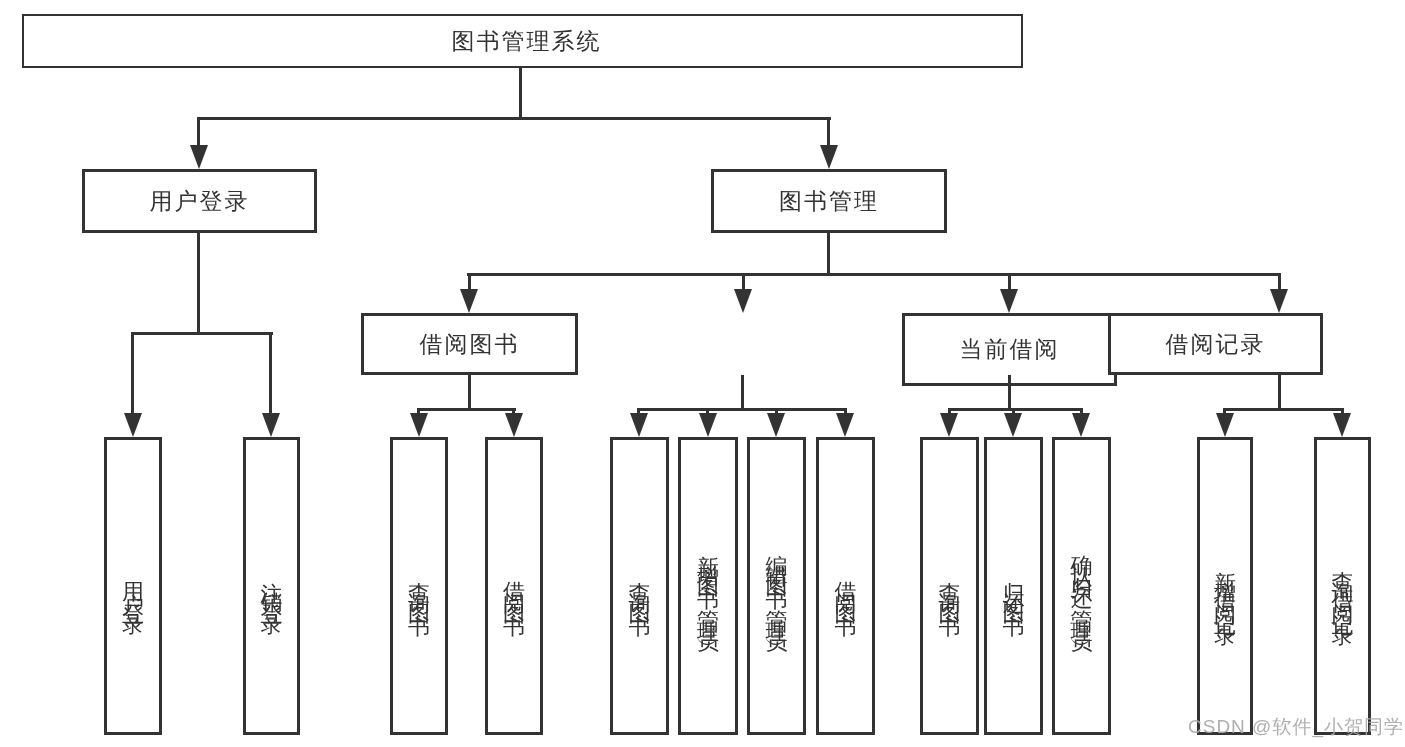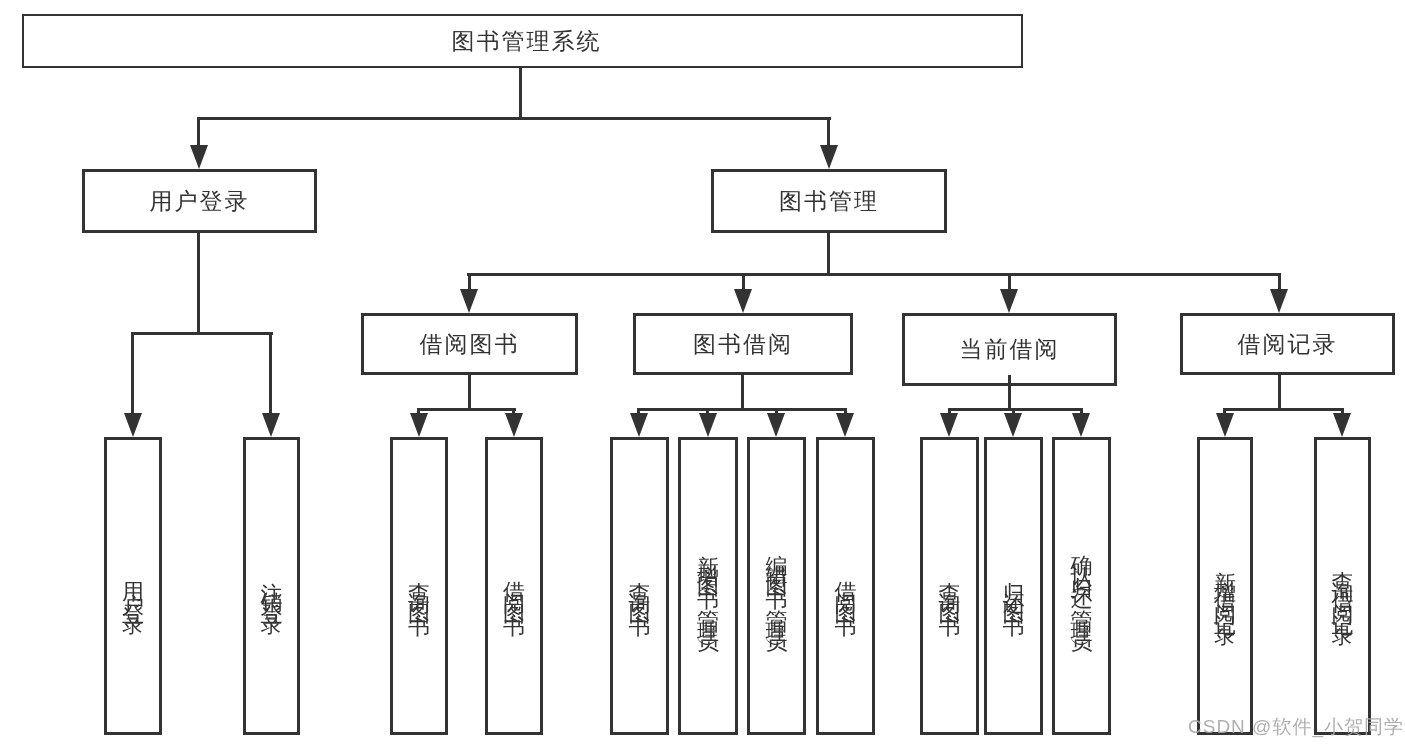--- a/index.html
+++ b/index.html
@@ -66,27 +66,24 @@
   <div class="vline" style="left:742px;top:273px;height:20px;"></div>
   <div class="arrow" style="left:734px;top:289px;"></div>
   <div class="vline" style="left:1008px;top:273px;height:20px;"></div>
   <div class="arrow" style="left:1000px;top:289px;"></div>
   <div class="vline" style="left:1278px;top:273px;height:20px;"></div>
   <div class="arrow" style="left:1270px;top:289px;"></div>
 
   <div class="box" style="left:361px;top:313px;width:217px;height:62px;">
     <span>借阅图书</span>
   </div>
-  <div class="box" style="left:633px;top:313px;width:220px;height:62px;">
-    <span>图书借阅</span>
-  </div>
   <div class="box" style="left:902px;top:313px;width:215px;height:73px;">
     <span>当前借阅</span>
   </div>
-  <div class="box" style="left:1180px;top:313px;width:215px;height:62px;">
+  <div class="box" style="left:1108px;top:313px;width:215px;height:62px;">
     <span>借阅记录</span>
   </div>
 
   <div class="vline" style="left:468px;top:375px;height:36px;"></div>
   <div class="hline" style="left:417px;top:408px;width:99px;"></div>
   <div class="vline" style="left:417px;top:408px;height:12px;"></div>
   <div class="arrow" style="left:410px;top:413px;"></div>
   <div class="vline" style="left:512px;top:408px;height:12px;"></div>
   <div class="arrow" style="left:505px;top:413px;"></div>
 

